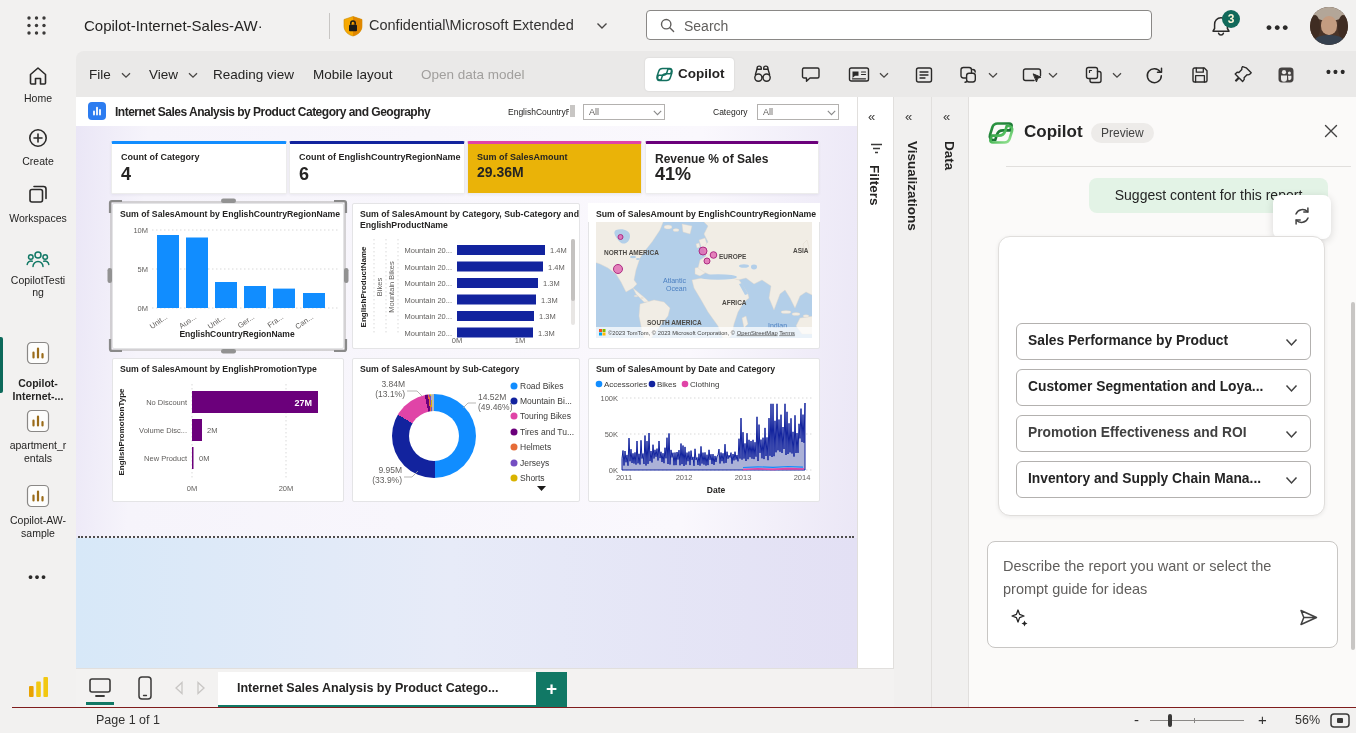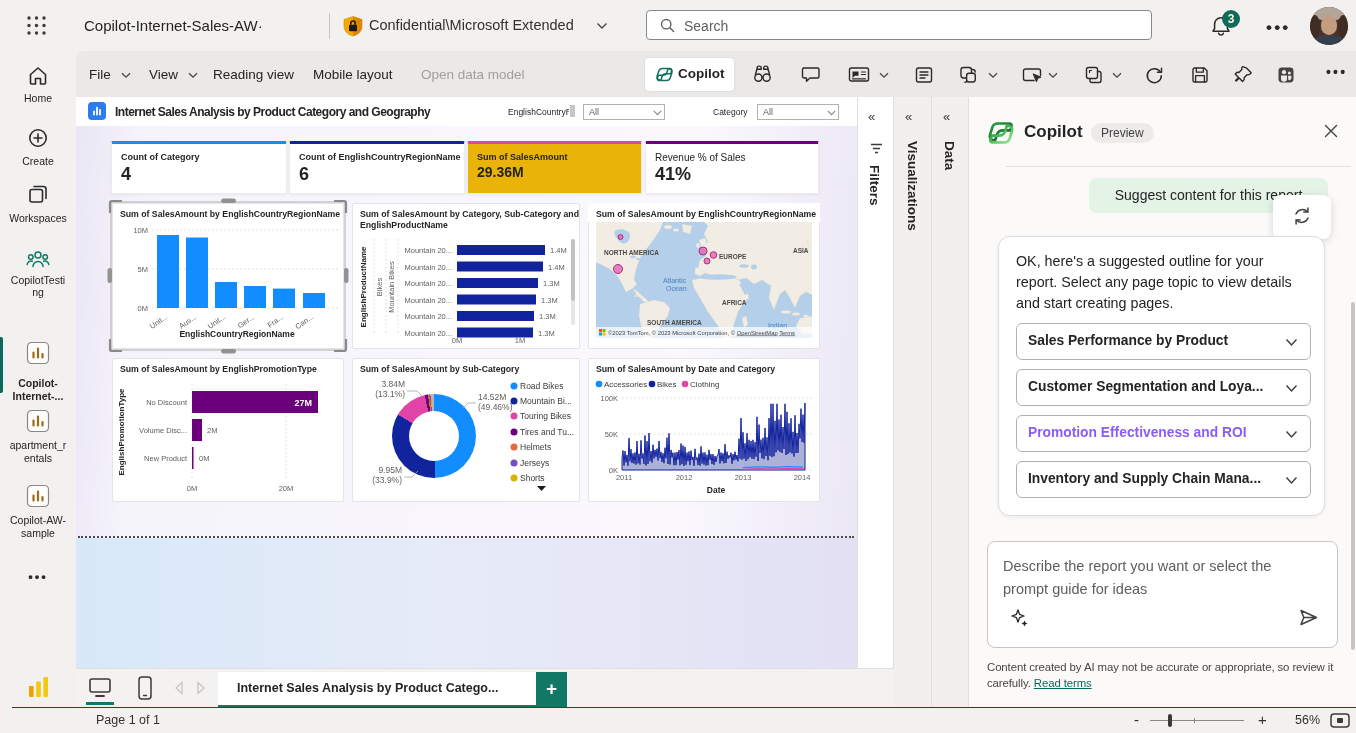--- a/index.html
+++ b/index.html
@@ -238,21 +238,21 @@
   </div>
   <div class="abs" style="left:213px;top:44px;width:176px;height:53px;background:#fff;border:1px solid #ececec;border-top:3px solid #12239E;border-radius:2px;box-sizing:border-box;box-shadow:0 1px 3px rgba(60,60,90,.08)">
     <div class="abs" style="left:9px;top:8px;font-size:9px;font-weight:600;color:#252423">Count of EnglishCountryRegionName</div>
     <div class="abs" style="left:9px;top:20px;font-size:18px;font-weight:600;color:#252423">6</div>
   </div>
   <div class="abs" style="left:391px;top:44px;width:175px;height:53px;background:#eab308;border:1px solid #ececec;border-top:3px solid #E044A7;border-radius:2px;box-sizing:border-box;box-shadow:0 1px 3px rgba(60,60,90,.08)">
     <div class="abs" style="left:9px;top:8px;font-size:9px;font-weight:600;color:#252423">Sum of SalesAmount</div>
     <div class="abs" style="left:9px;top:20px;font-size:14px;font-weight:600;color:#252423">29.36M</div>
   </div>
   <div class="abs" style="left:569px;top:44px;width:174px;height:53px;background:#fff;border:1px solid #ececec;border-top:3px solid #6B007B;border-radius:2px;box-sizing:border-box;box-shadow:0 1px 3px rgba(60,60,90,.08)">
-    <div class="abs" style="left:9px;top:8px;font-size:10px;font-weight:400;color:#252423">Revenue % of Sales</div>
+    <div class="abs" style="left:9px;top:8px;font-size:12px;font-weight:700;color:#252423">Revenue % of Sales</div>
     <div class="abs" style="left:9px;top:20px;font-size:18px;font-weight:600;color:#252423">41%</div>
   </div>
 
 <div class="abs" style="left:36px;top:106px;width:232px;height:146px;background:#fff;border:1px solid #e4e4e6;border-radius:2px;box-sizing:border-box"></div>
 <svg class="abs" style="left:36px;top:106px" width="232" height="146" viewBox="0 0 232 146" font-family="Liberation Sans,sans-serif">
   <text x="8" y="14" font-size="8.7" font-weight="bold" fill="#252423">Sum of SalesAmount by EnglishCountryRegionName</text>
   <g stroke="#d9d9d9" stroke-dasharray="1.5,2.5">
         <path d="M40 27 H226 M40 66 H226 M40 105 H226"></path>
       </g>
   <text x="36" y="30" text-anchor="end" font-size="7.5" fill="#605e5c">10M</text>
@@ -517,35 +517,34 @@
 
   <div class="abs" style="left:304px;top:98px;width:58px;height:44px;background:#fff;border-radius:8px;box-shadow:0 2px 8px rgba(0,0,0,.14)"></div>
   <svg class="abs" style="left:322px;top:108px" width="22" height="22" viewBox="0 0 22 22">
     <g stroke="#424242" stroke-width="1.5" fill="none" stroke-linecap="round">
       <path d="M16.6 6.8 a7 7 0 0 0 -11.6 2.2 M5.4 15.2 a7 7 0 0 0 11.6 -2.2"></path>
       <path d="M16.9 2.9 v4.1 h-4.1 M5.1 19.1 v-4.1 h4.1"></path>
     </g>
   </svg>
 
   <div class="abs" style="left:29px;top:139px;width:325px;height:278px;background:#fff;border:1px solid #e0dedc;border-radius:12px;box-shadow:0 1px 4px rgba(0,0,0,.07)">
-    <div class="abs" style="left:17px;top:14px;width:292px;font-size:14.3px;line-height:21px;color:#242424">OK, here's a suggested outline for your report. Select any page topic to view details and start creating pages.</div>
     <div class="abs" style="left:17px;top:86px;width:295px;height:37px;border:1px solid #b3b1af;border-radius:6px;box-sizing:border-box;background:#fff">
       <div class="abs" style="left:11px;top:9px;font-size:13.8px;font-weight:600;color:#242424">Sales Performance by Product</div>
       <svg class="abs" style="left:268px;top:14px" width="13" height="9" viewBox="0 0 13 9">
           <path d="M1.5 1.5 L6.5 7 L11.5 1.5" fill="none" stroke="#424242" stroke-width="1.5"></path>
         </svg>
     </div>
     <div class="abs" style="left:17px;top:132px;width:295px;height:37px;border:1px solid #b3b1af;border-radius:6px;box-sizing:border-box;background:#fff">
       <div class="abs" style="left:11px;top:9px;font-size:13.8px;font-weight:600;color:#242424">Customer Segmentation and Loya...</div>
       <svg class="abs" style="left:268px;top:14px" width="13" height="9" viewBox="0 0 13 9">
           <path d="M1.5 1.5 L6.5 7 L11.5 1.5" fill="none" stroke="#424242" stroke-width="1.5"></path>
         </svg>
     </div>
     <div class="abs" style="left:17px;top:178px;width:295px;height:37px;border:1px solid #b3b1af;border-radius:6px;box-sizing:border-box;background:#fff">
-      <div class="abs" style="left:11px;top:9px;font-size:13.8px;font-weight:600;color:#8b5cf6">Promotion Effectiveness and ROI</div>
+      <div class="abs" style="left:11px;top:9px;font-size:13.8px;font-weight:600;color:#404040">Promotion Effectiveness and ROI</div>
       <svg class="abs" style="left:268px;top:14px" width="13" height="9" viewBox="0 0 13 9">
           <path d="M1.5 1.5 L6.5 7 L11.5 1.5" fill="none" stroke="#424242" stroke-width="1.5"></path>
         </svg>
     </div>
     <div class="abs" style="left:17px;top:224px;width:295px;height:37px;border:1px solid #b3b1af;border-radius:6px;box-sizing:border-box;background:#fff">
       <div class="abs" style="left:11px;top:9px;font-size:13.8px;font-weight:600;color:#242424">Inventory and Supply Chain Mana...</div>
       <svg class="abs" style="left:268px;top:14px" width="13" height="9" viewBox="0 0 13 9">
           <path d="M1.5 1.5 L6.5 7 L11.5 1.5" fill="none" stroke="#424242" stroke-width="1.5"></path>
         </svg>
     </div>
@@ -554,21 +553,20 @@
   <div class="abs" style="left:18px;top:444px;width:351px;height:107px;background:#fff;border:1px solid #c8c6c4;border-radius:8px;box-sizing:border-box">
     <div class="abs" style="left:15px;top:13px;width:300px;font-size:14.5px;line-height:23px;color:#605e5c">Describe the report you want or select the prompt guide for ideas</div>
     <svg class="abs" style="left:22px;top:66px" width="20" height="20" viewBox="0 0 20 20">
       <path d="M8 2 L9.6 6.4 L14 8 L9.6 9.6 L8 14 L6.4 9.6 L2 8 L6.4 6.4 Z" fill="none" stroke="#242424" stroke-width="1.3" stroke-linejoin="round"></path>
       <path d="M14.5 12.5 L15.4 14.6 L17.5 15.5 L15.4 16.4 L14.5 18.5 L13.6 16.4 L11.5 15.5 L13.6 14.6 Z" fill="#242424"></path>
     </svg>
     <svg class="abs" style="left:310px;top:65px" width="21" height="21" viewBox="0 0 21 21">
       <path d="M3 3.5 L18.5 10.5 L3 17.5 L5.8 10.5 Z M5.8 10.5 H18" fill="none" stroke="#424242" stroke-width="1.5" stroke-linejoin="round"></path>
     </svg>
   </div>
-  <div class="abs" style="left:18px;top:562px;width:349px;font-size:11.4px;line-height:16px;letter-spacing:-0.1px;color:#484644">Content created by AI may not be accurate or appropriate, so review it carefully. <span style="color:#0c695a;text-decoration:underline">Read terms</span></div>
   <div class="abs" style="left:382px;top:205px;width:4px;height:348px;border-radius:2px;background:#c8c6c4"></div>
 </div>
 <div class="abs" style="left:76px;top:668px;width:818px;height:39px;background:#f3f2f1;border-top:1px solid #e1dfdd;box-sizing:border-box">
   <svg class="abs" style="left:12px;top:9px" width="24" height="20" viewBox="0 0 24 20">
     <rect x="2" y="1" width="20" height="13" rx="2" fill="none" stroke="#3b3a39" stroke-width="1.6"></rect>
     <path d="M8 18 h8" stroke="#3b3a39" stroke-width="1.8" stroke-linecap="round"></path>
   </svg>
   <div class="abs" style="left:10px;top:33px;width:28px;height:3px;background:#117865"></div>
   <svg class="abs" style="left:62px;top:7px" width="14" height="24" viewBox="0 0 14 24">
     <rect x="1" y="1" width="12" height="22" rx="3" fill="none" stroke="#3b3a39" stroke-width="1.5"></rect>

